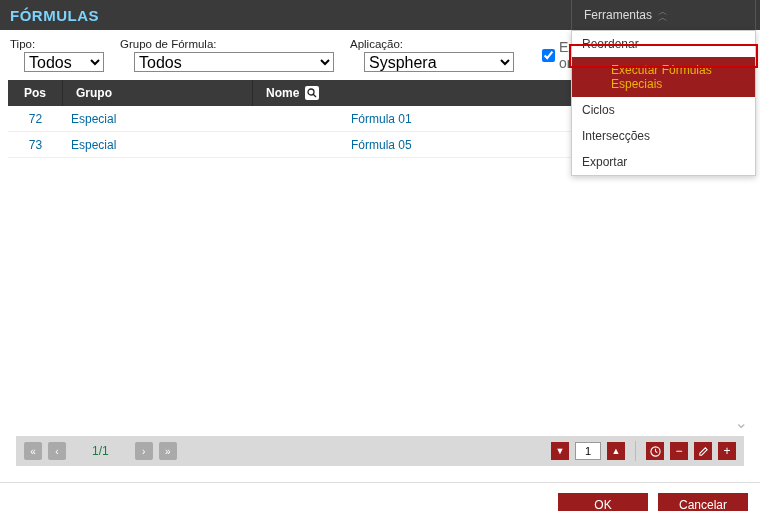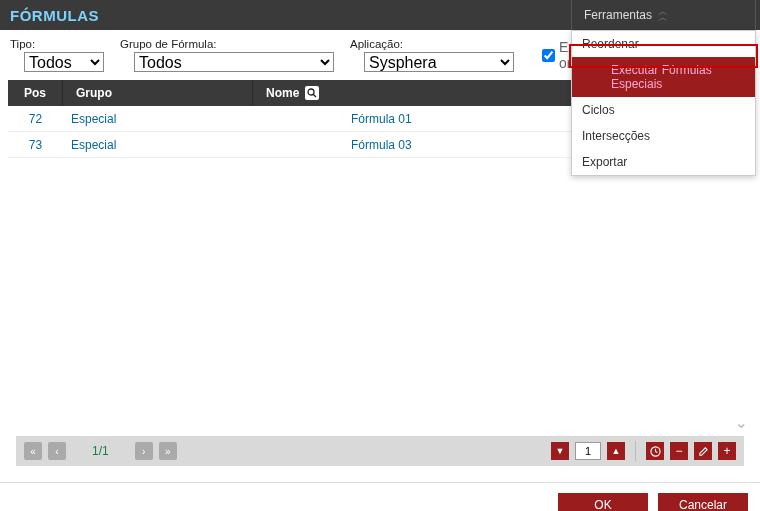--- a/index.html
+++ b/index.html
@@ -3,21 +3,21 @@
 <meta charset="utf-8">
 <style>
   * { box-sizing: border-box; margin: 0; padding: 0; }
   body { font-family: Arial, sans-serif; font-size: 12px; background: #fff; color: #333; width: 760px; }
   .header { background: #3a3a3a; height: 30px; display: flex; align-items: center; padding: 0 10px; position: relative; }
   .page-title { color: #7dd3fc; font-weight: bold; font-size: 15px; letter-spacing: 0.5px; }
   .tools-tab { position: absolute; right: 4px; top: 0; height: 30px; display: flex; align-items: center; color: #ddd; font-size: 12px; padding: 0 12px; cursor: pointer; gap: 6px; border-left: 1px solid #555; border-right: 1px solid #555; background: #3a3a3a; min-width: 185px;}
   .chevrons { font-size: 10px; color: #999; line-height: 6px; display:flex; flex-direction: column; align-items:center;}
   .tools-panel { position: absolute; right: 4px; top: 30px; width: 185px; background: #fff; border: 1px solid #ccc; box-shadow: 0 2px 6px rgba(0,0,0,0.2); z-index: 20; }
   .tools-item { padding: 6px 10px; cursor: pointer; font-size: 12px; color: #333; }
-  .tools-item.highlight { background: #9b1c1c; color: #f9a8d4; padding-left: 39px; }
+  .tools-item.highlight { background: #9b1c1c; color: #eab308; padding-left: 39px; }
   .highlight-box { border: 2px solid #c00; position: absolute; right: 2px; top: 44px; width: 189px; height: 24px; z-index: 30; pointer-events: none; }
 
   .filters { display: flex; align-items: flex-end; gap: 16px; padding: 8px 10px 4px; }
   .filter-col { display: flex; flex-direction: column; gap: 2px; }
   .filter-col label { font-size: 11.5px; color: #222; }
   select { font-size: 16px; height: 20px; border: 1px solid #888; background: #fff; margin-left: 14px; }
   .sel-tipo { width: 80px; }
   .sel-grupo { width: 200px; }
   .sel-app { width: 150px; }
   .run-check { display: flex; align-items: center; gap: 4px; margin-left: 12px; margin-bottom: 1px; color: #666; font-size: 14px; }
@@ -111,21 +111,21 @@
       <div class="grid-row">
         <div class="cell cell-pos">72</div>
         <div class="cell cell-tipo">Especial</div>
         <div class="cell cell-grupo"></div>
         <div class="cell cell-nome">Fórmula 01</div>
       </div>
       <div class="grid-row">
         <div class="cell cell-pos">73</div>
         <div class="cell cell-tipo">Especial</div>
         <div class="cell cell-grupo"></div>
-        <div class="cell cell-nome">Fórmula 03</div>
+        <div class="cell cell-nome">Fórmula 05</div>
       </div>
       <div class="scroll-hint">⌄</div>
     </div>
     <div class="pager-bar">
       <span class="pg-btn">«</span>
       <span class="pg-btn">‹</span>
       <span class="pg-text">1/1</span>
       <span class="pg-btn">›</span>
       <span class="pg-btn">»</span>
       <span class="spacer"></span>

